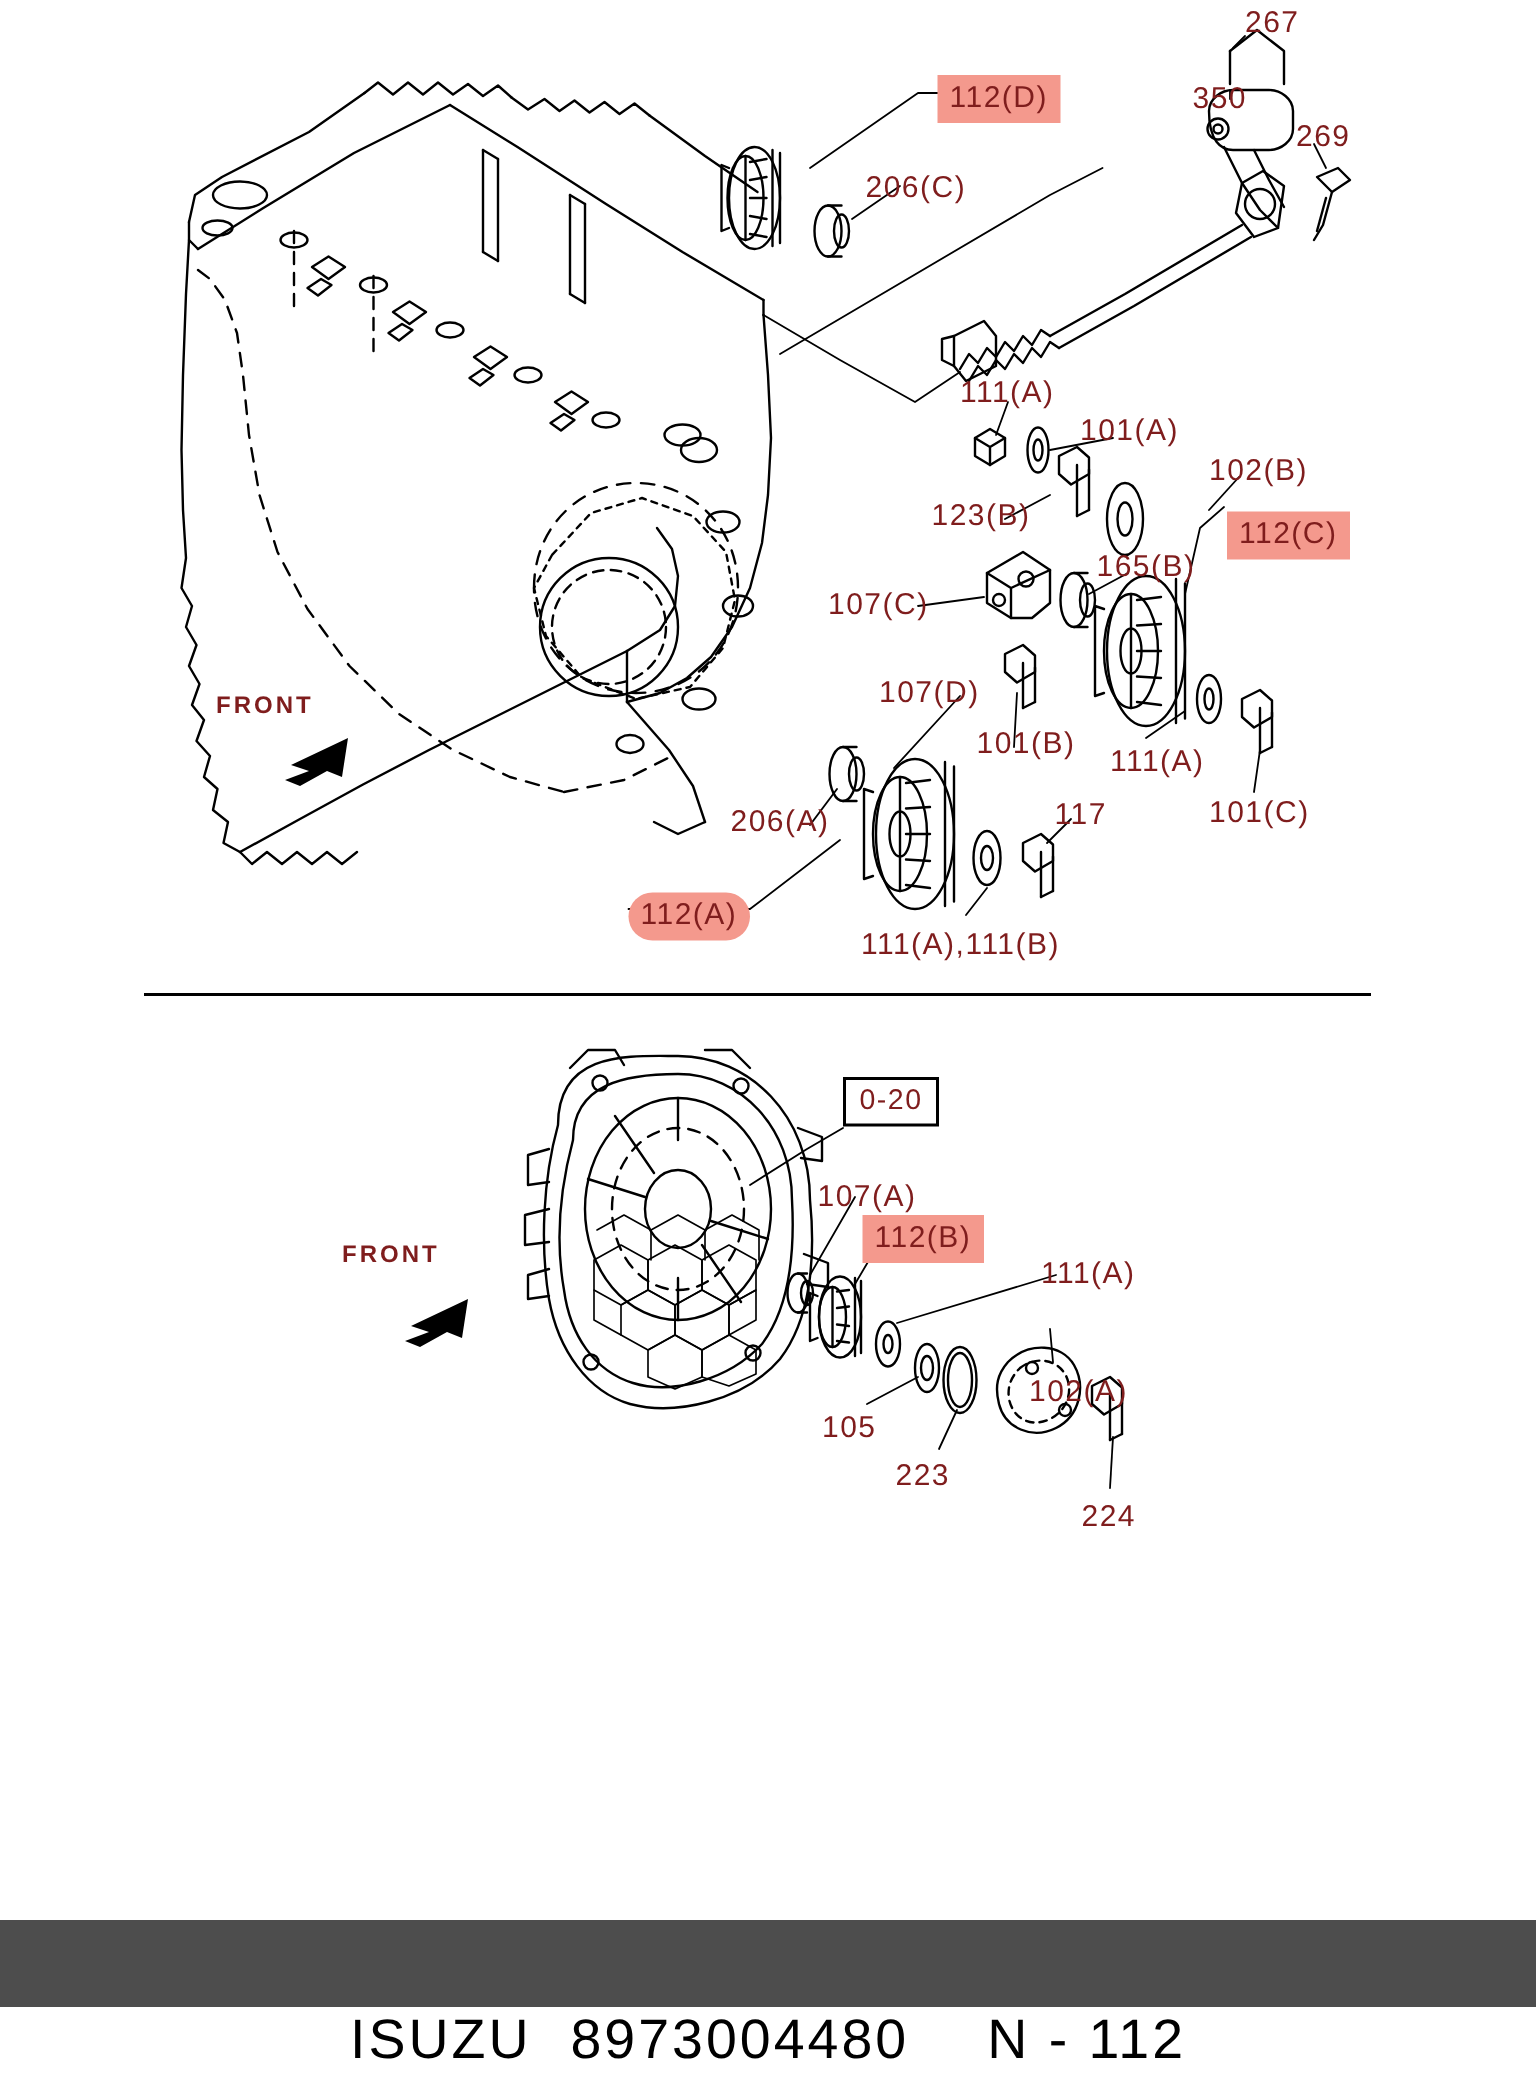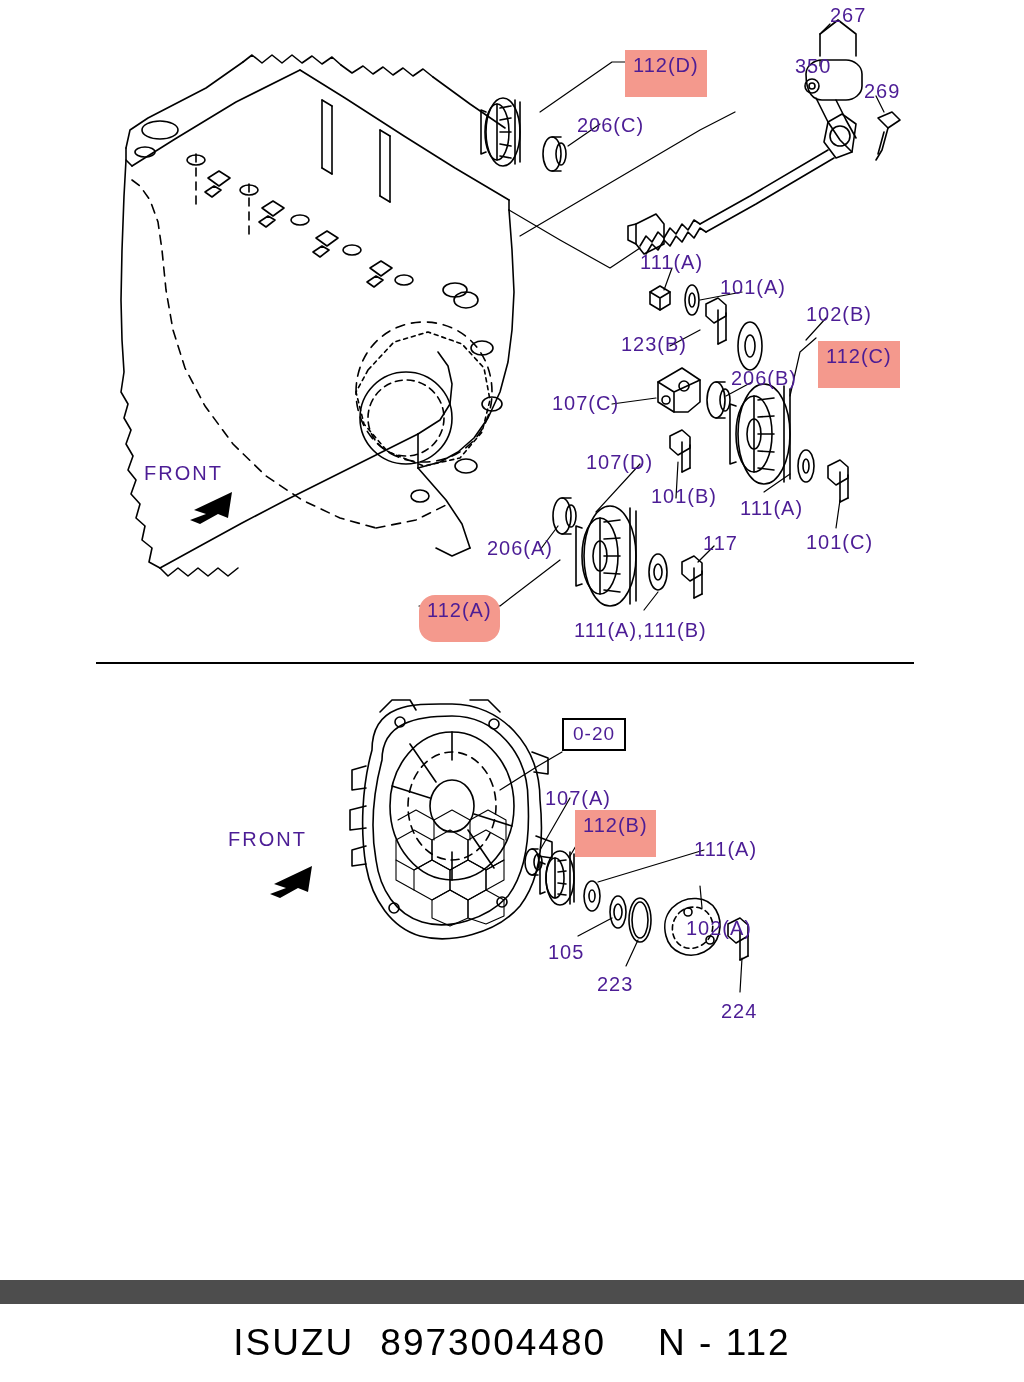--- a/index.html
+++ b/index.html
@@ -24,53 +24,54 @@
     position: absolute;
     left: 0;
     top: 0;
     width: 1024px;
     height: 1382px;
   }
   .label {
     position: absolute;
     font-family: "Liberation Sans", sans-serif;
     font-size: 20px;
-    color: #4c1d95;
+    color: #7f1d1d;
     white-space: nowrap;
     letter-spacing: 1px;
   }
   .label.hl {
     background: #f4998d;
-    padding: 4px 8px 20px 8px;
+    padding: 4px 8px 5px 8px;
     letter-spacing: 1px;
   }
   .label.boxed {
     border: 2px solid #000;
     padding: 3px 9px 4px 9px;
     background: #ffffff;
     font-size: 19px;
   }
   .label.front {
-    font-size: 20px;
+    font-size: 16px;
     letter-spacing: 2px;
+    font-weight: bold;
   }
   .footer {
     position: absolute;
     left: 0;
     bottom: 0;
     width: 1024px;
     height: 102px;
     background: #4d4d4d;
   }
   .footer-bar {
     position: absolute;
     left: 0;
     bottom: 0;
     width: 1024px;
-    height: 78px;
+    height: 44px;
     background: #ffffff;
     display: flex;
     align-items: center;
     justify-content: center;
   }
   .footer-text {
     font-family: "Liberation Sans", sans-serif;
     font-size: 37px;
     color: #000000;
     letter-spacing: 2px;
@@ -422,21 +423,21 @@
   <div class="label hl" style="left:625px; top:50px;">112(D)</div>
   <div class="label" style="left:577px; top:114px;">206(C)</div>
   <div class="label" style="left:830px; top:4px;">267</div>
   <div class="label" style="left:795px; top:55px;">350</div>
   <div class="label" style="left:864px; top:80px;">269</div>
   <div class="label" style="left:640px; top:251px;">111(A)</div>
   <div class="label" style="left:720px; top:276px;">101(A)</div>
   <div class="label" style="left:806px; top:303px;">102(B)</div>
   <div class="label hl" style="left:818px; top:325px;margin-top:16px;">112(C)</div>
   <div class="label" style="left:621px; top:333px;">123(B)</div>
-  <div class="label" style="left:731px; top:367px;">206(B)</div>
+  <div class="label" style="left:731px; top:367px;">165(B)</div>
   <div class="label" style="left:552px; top:392px;">107(C)</div>
   <div class="label" style="left:586px; top:451px;">107(D)</div>
   <div class="label" style="left:651px; top:485px;">101(B)</div>
   <div class="label" style="left:740px; top:497px;">111(A)</div>
   <div class="label" style="left:806px; top:531px;">101(C)</div>
   <div class="label" style="left:703px; top:532px;">117</div>
   <div class="label" style="left:487px; top:537px;">206(A)</div>
   <div class="label hl" style="left:419px; top:595px;border-radius:16px;">112(A)</div>
   <div class="label" style="left:574px; top:619px;">111(A),111(B)</div>
   <div class="label front" style="left:144px; top:462px;">FRONT</div>

